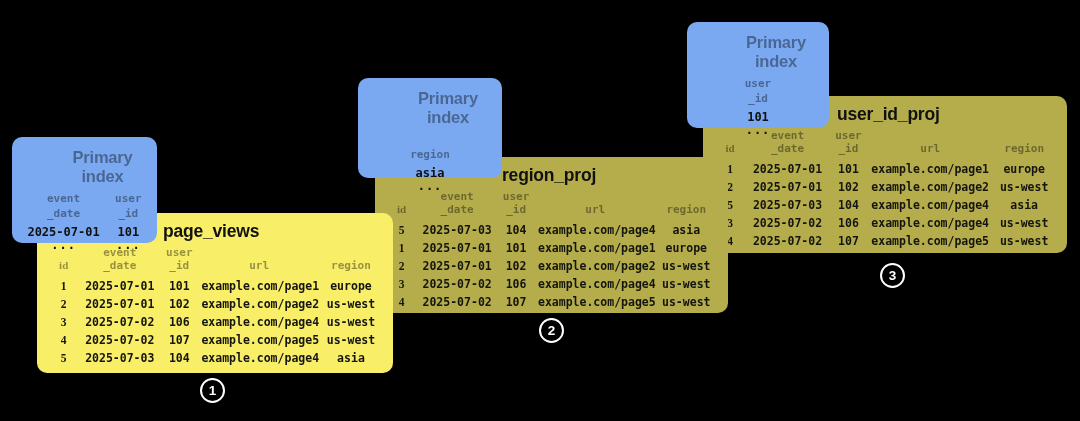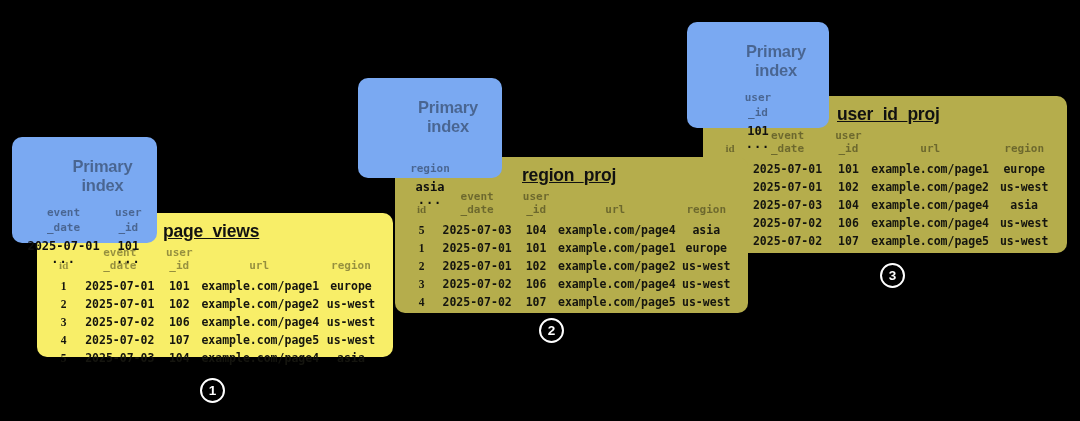--- a/index.html
+++ b/index.html
@@ -2,45 +2,45 @@
 <html style="--canvas-bg: #000000; --table-yellow: #f8ee68; --table-olive: #b5ad4c; --card-blue: #7aa9f2; --muted-ink: rgba(0,0,0,0.40); --badge-ring: #ffffff;"><head>
 <meta charset="utf-8">
 <style>
   html,body{margin:0;padding:0;background:#000;width:1080px;height:421px;overflow:hidden;}
   .stage{position:absolute;inset:0;width:1080px;height:421px;background:var(--canvas-bg,#000);}
 
   
   .tbl{position:absolute;border-radius:10px;padding:6px 8px;box-sizing:border-box;}
   .tbl.bright{background:var(--table-yellow,#f8ee68);}
   .tbl.olive{background:var(--table-olive,#b5ad4c);}
-  #t1{left:37px;top:213px;width:356px;height:144px;z-index:5;}
-  #t2{left:395px;top:157px;width:353px;height:156px;z-index:3;}
+  #t1{left:37px;top:213px;width:356px;height:160px;z-index:5;}
+  #t2{left:375px;top:157px;width:353px;height:156px;z-index:3;}
   #t3{left:703px;top:96px;width:364px;height:157px;z-index:1;}
   .tbl-title{font:700 17.5px "Liberation Sans",sans-serif;letter-spacing:-0.2px;color:#111;
-             margin:2px 0 3px 0;white-space:nowrap;text-decoration:underline;}
+             margin:2px 0 3px 0;white-space:nowrap;}
   #t1 .tbl-title{margin-left:118px;}
   #t2 .tbl-title{margin-left:119px;}
   #t3 .tbl-title{margin-left:126px;}
   .thead{display:flex;margin-top:2px;}
   .th{font:700 11px "DejaVu Sans Mono",monospace;color:var(--muted-ink,rgba(0,0,0,.40));
       text-align:center;white-space:pre-line;line-height:1.25;
       display:flex;align-items:flex-end;justify-content:center;min-height:28px;box-sizing:border-box;}
   .tbody{margin-top:4px;}
   .tr{display:flex;height:18px;align-items:center;}
   .td{font:700 11.5px "DejaVu Sans Mono",monospace;color:#15150f;text-align:center;white-space:nowrap;}
   .col0{width:11%;font-family:Liberation Serif, serif;}.col1{width:22%;}.col2{width:13%;}.col3{width:34%;}.col4{width:20%;}
 
   
   .card{position:absolute;background:var(--card-blue,#7aa9f2);border-radius:10px;
         text-align:center;padding-top:9px;box-sizing:border-box;}
   #c1{left:12px;top:137px;width:145px;height:106px;z-index:6;}
   #c2{left:358px;top:78px;width:144px;height:100px;z-index:4;}
   #c3{left:687px;top:22px;width:142px;height:106px;z-index:2;}
   .card-title{font:700 16.5px "Liberation Sans",sans-serif;letter-spacing:-0.2px;
-              color:var(--muted-ink,rgba(0,0,0,.40));margin:11px;padding-left:36px;}
+              color:var(--muted-ink,rgba(0,0,0,.40));margin:2px;padding-left:36px;}
   .pcols{display:flex;justify-content:space-evenly;margin-top:6px;}
   .pcol{display:flex;flex-direction:column;align-items:center;}
   .ch{font:700 11px "DejaVu Sans Mono",monospace;color:var(--muted-ink,rgba(0,0,0,.40));
       white-space:pre-line;line-height:1.3;min-height:29px;
       display:flex;align-items:flex-end;justify-content:center;}
   .cv{font:700 12px "DejaVu Sans Mono",monospace;color:#101010;margin-top:4px;}
   .cd{font:700 12px "DejaVu Sans Mono",monospace;color:#101010;margin-top:-1px;letter-spacing:1px;}
 
   
   .badge{position:absolute;width:25px;height:25px;box-sizing:border-box;

